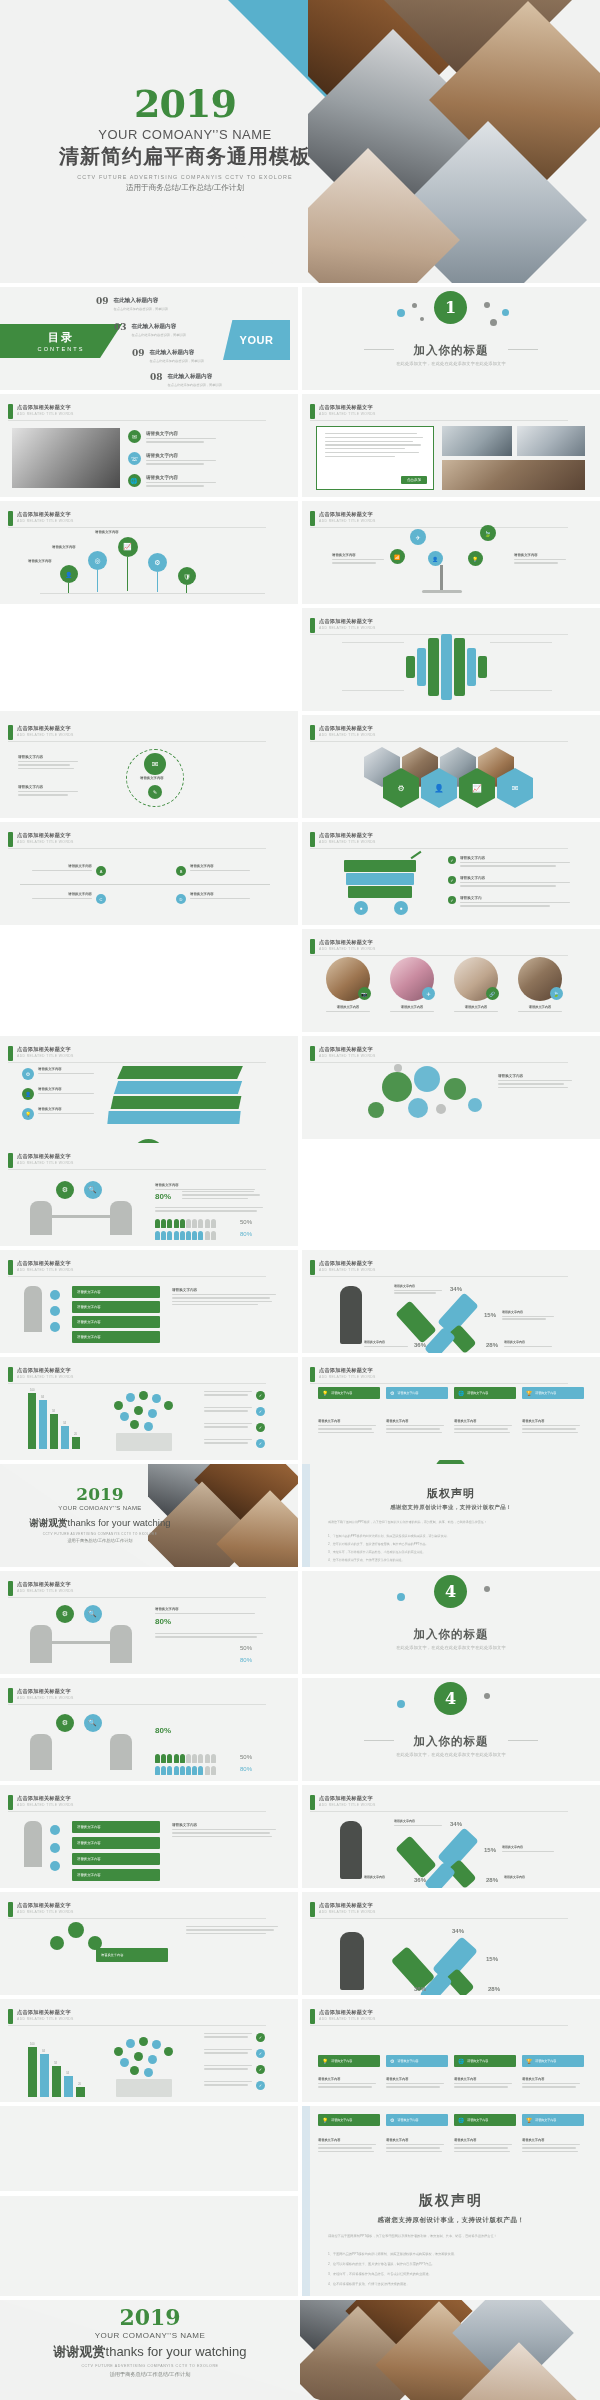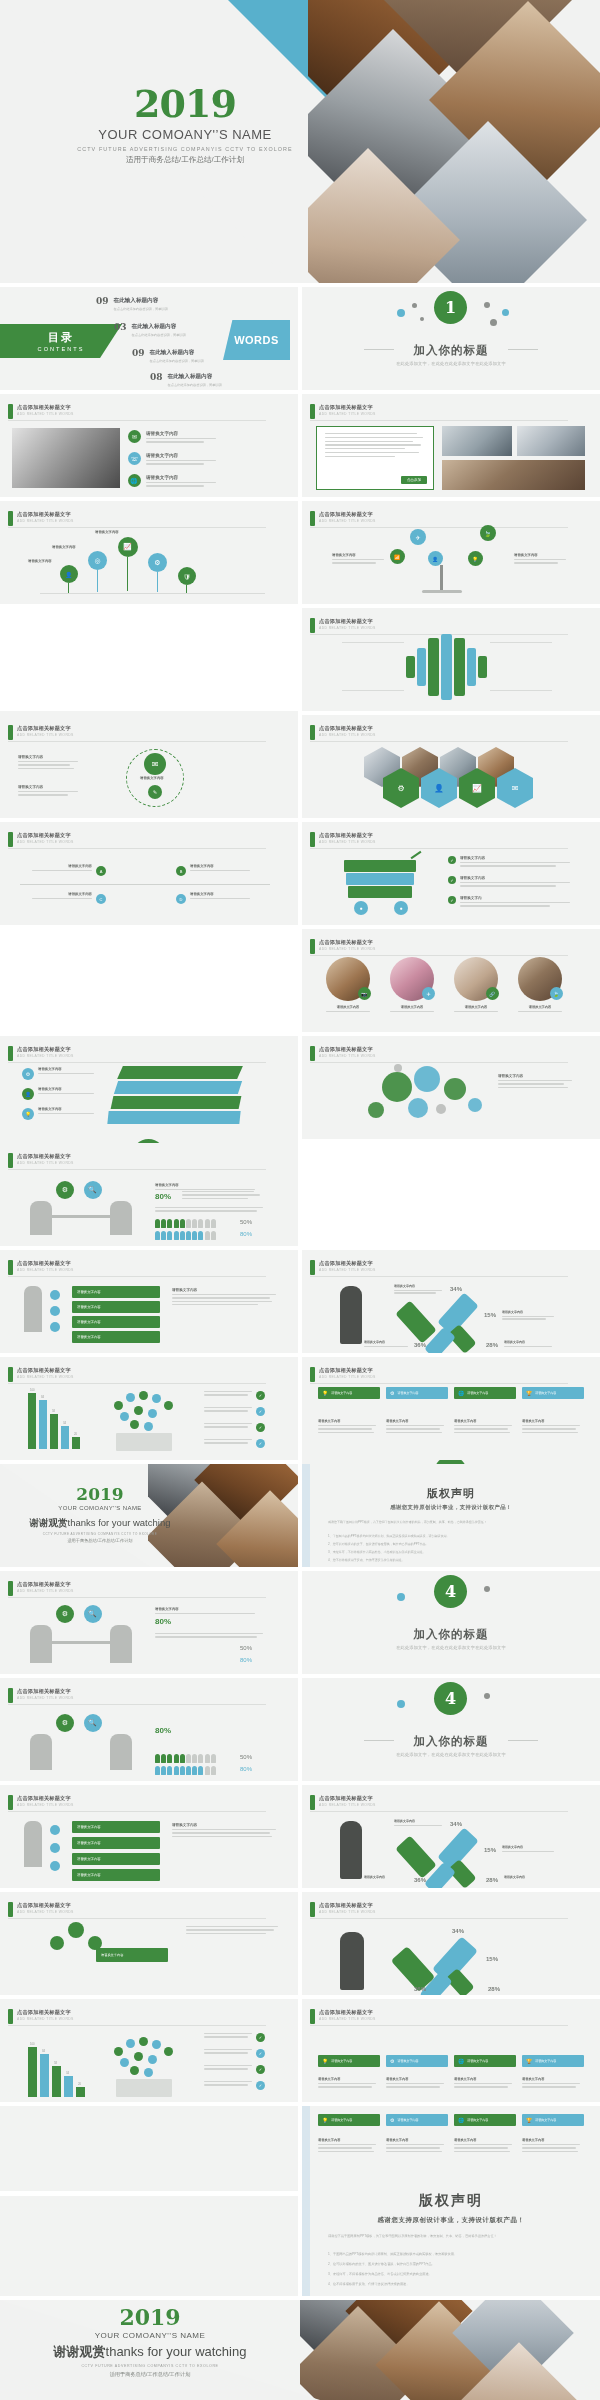--- a/index.html
+++ b/index.html
@@ -100,31 +100,32 @@
     <div class="ph diamond img-lap" style="width:150px;height:150px;left:10px;top:60px;"></div>
     <div class="ph diamond img-coffee" style="width:140px;height:140px;left:150px;top:30px;"></div>
     <div class="ph diamond img-office" style="width:140px;height:140px;left:110px;top:150px;"></div>
     <div class="ph diamond img-hand" style="width:130px;height:130px;left:-5px;top:175px;"></div>
   </div>
   <div class="cv-white-l"></div>
 
   <div class="cv-text">
     <div class="cv-year">2019</div>
     <div class="cv-eng">YOUR COMOANY'’S NAME</div>
+    <div class="cv-cn">清新简约扁平商务通用模板</div>
     <div class="cv-sub">CCTV FUTURE ADVERTISING COMPANYIS CCTV TO EXOLORE</div>
     <div class="cv-sub2">适用于商务总结/工作总结/工作计划</div>
   </div>
 </div>
 
 <div class="slide" id="toc">
   <div class="toc-band">
     <div class="cn">目录</div>
     <div class="en">CONTENTS</div>
   </div>
-  <div class="toc-logo">WORDS</div>
+  <div class="toc-logo">YOUR</div>
 
   <div class="toc-item" style="left:96px; top:10px;">
     <div class="toc-num">09</div>
     <div>
           <div class="toc-ti">在此输入标题内容</div>
          <div class="toc-ds">在点击此处添加内容总说明，简单说明</div>
         </div>
   </div>
   <div class="toc-item" style="left:114px; top:36px;">
     <div class="toc-num">03</div>

